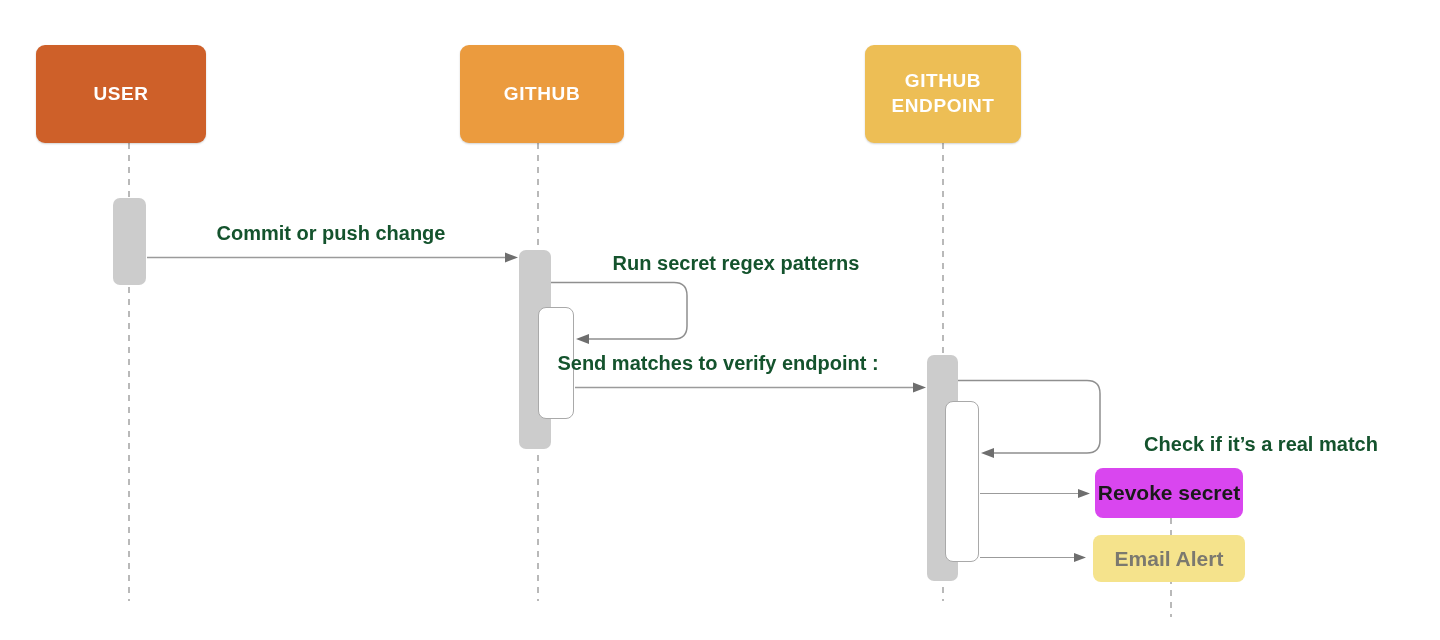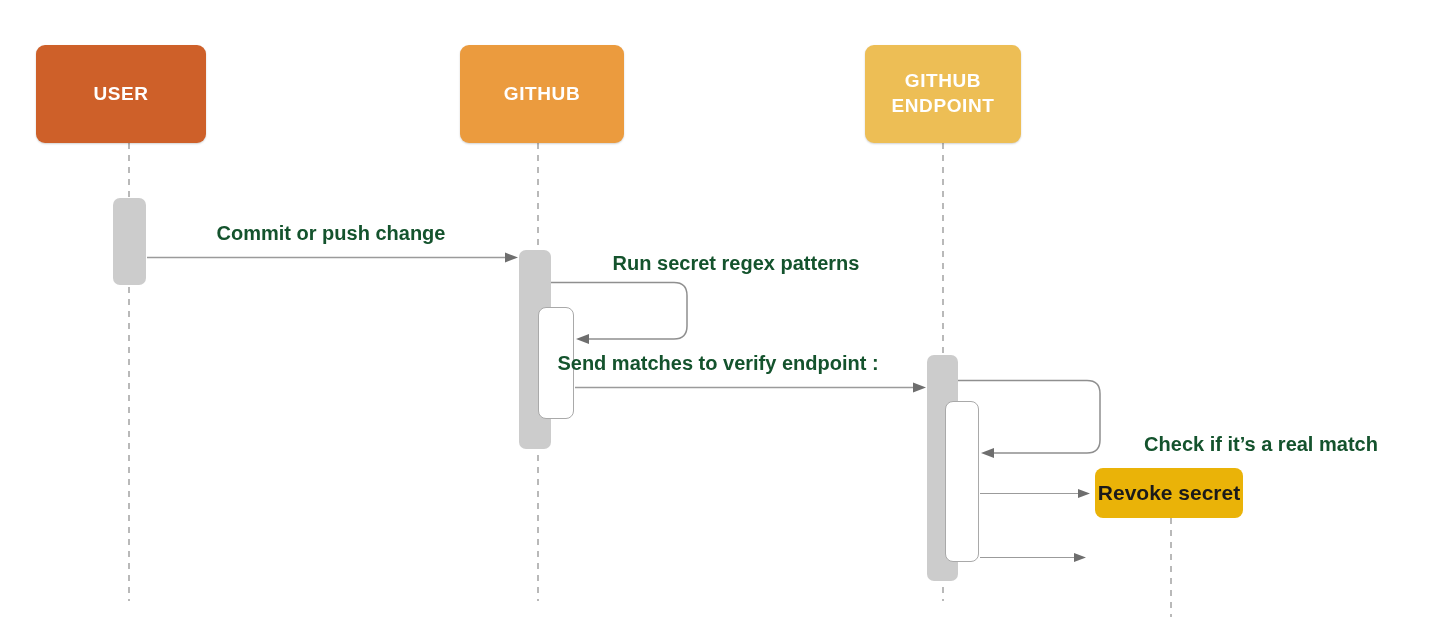--- a/index.html
+++ b/index.html
@@ -49,21 +49,21 @@
   .lbl-run{left:736px;top:252px;}
   .lbl-send{left:718px;top:352px;}
   .lbl-check{left:1261px;top:389px;margin-top:44px;}
 
   
   .note{
     position:absolute;border-radius:8px;z-index:2;
     display:flex;align-items:center;justify-content:center;
     font-weight:bold;font-size:21px;white-space:nowrap;
   }
-  .note-revoke{left:1095px;top:468px;width:148px;height:50px;background:#eab308;color:#1a1a1a;}
+  .note-revoke{left:1095px;top:468px;width:148px;height:50px;background:#d946ef;color:#1a1a1a;}
   .note-email{left:1093px;top:535px;width:152px;height:47px;background:#f5e38c;color:#7b796f;}
 </style>
 </head>
 <body>
 
 <div class="stage">
 
   <svg id="lifelines" class="layer" width="1440" height="640">
     <g stroke="#a3a3a3" stroke-width="1.5" stroke-dasharray="6 6" fill="none">
       <path d="M129 143 V601"></path>
@@ -79,20 +79,21 @@
 ENDPOINT</div>
 
   <div class="activation act-user"></div>
   <div class="activation act-github"></div>
   <div class="activation act-verify"></div>
 
   <div class="nested nest-github"></div>
   <div class="nested nest-verify"></div>
 
   <div class="note note-revoke">Revoke secret</div>
+  <div class="note note-email">Email Alert</div>
 
   <svg id="arrows" class="layer" width="1440" height="640">
 
     <g>
       <line x1="147" y1="257.5" x2="506" y2="257.5" stroke="#9b9b9b" stroke-width="1.5"></line>
       <polygon points="518,257.5 505,252.5 505,262.5" fill="#6e6e6e"></polygon>
     </g>
 
     <g fill="none">
       <path d="M551 282.5 H674 Q687 282.5 687 295.5 V326 Q687 339 674 339 H589" stroke="#8f8f8f" stroke-width="1.5"></path>

